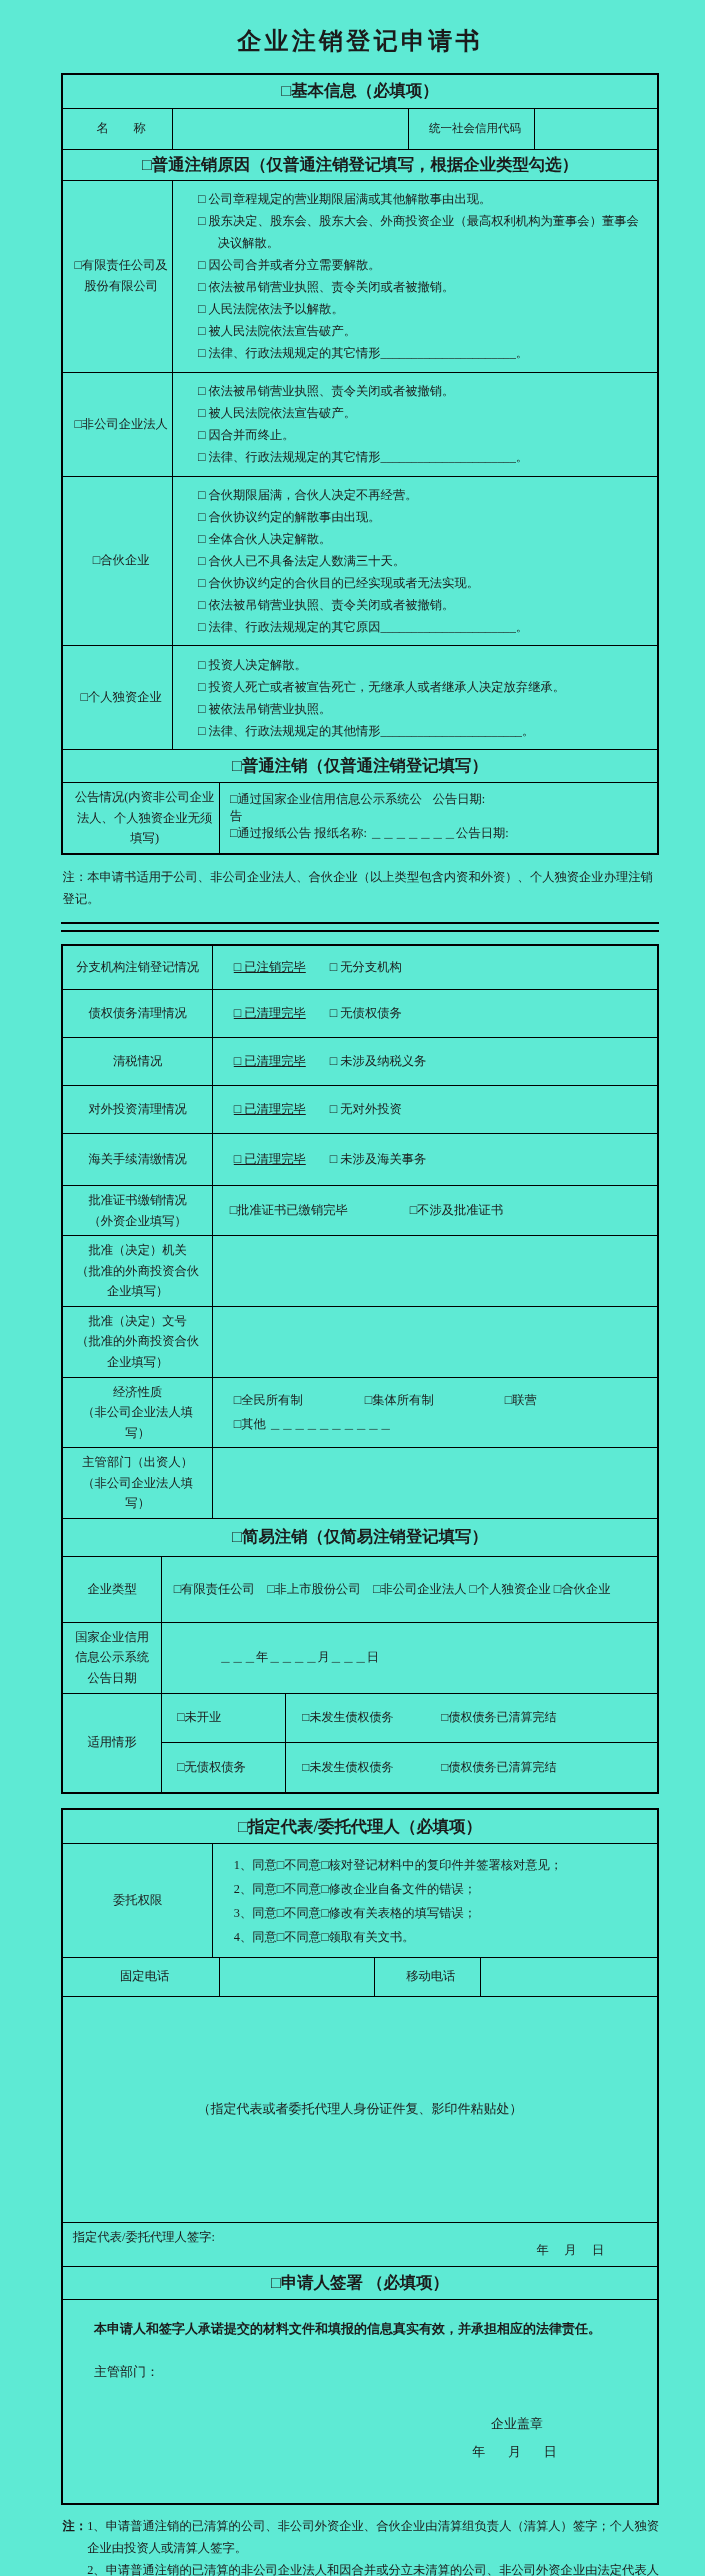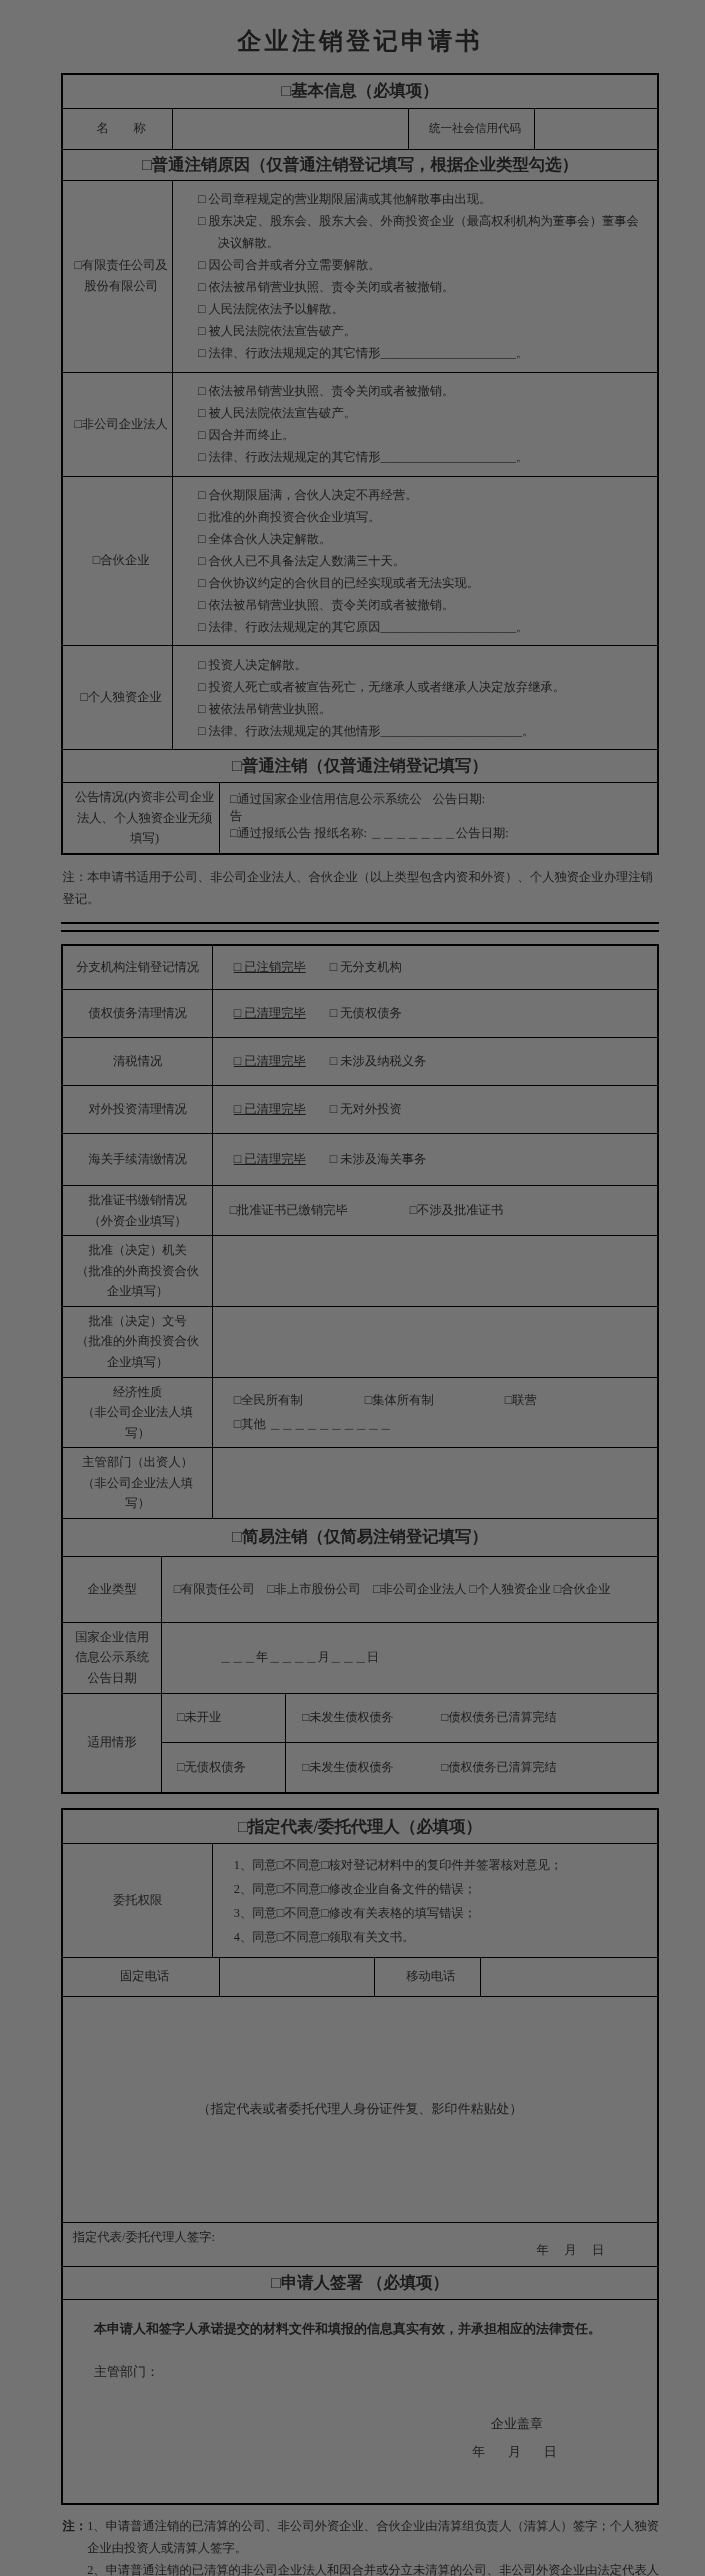--- a/index.html
+++ b/index.html
@@ -1,20 +1,20 @@
 <!DOCTYPE html>
 <html style="font-size:13px"><head>
 <meta charset="utf-8">
 <style>
   html,body{margin:0;padding:0;background:#fff;}
   .page{
     width:705px;height:2576px;box-sizing:border-box;
     padding:24.6px 46px 0 61px;
     font-family:"Liberation Serif","DejaVu Serif",serif;
-    color:#1b1b1b;background:#737373;overflow:hidden;
+    color:#1b1b1b;background:#5eead4;overflow:hidden;
   }
   .title{font-size:24px;font-weight:bold;text-align:center;margin:0 0 16.4px 0;letter-spacing:3.3px;}
   .tbl{border:2.5px solid #000;}
   .tbl + .tbl{margin-top:14.8px;}
   .row{display:flex;border-bottom:0.8px solid #000;align-items:stretch;box-sizing:border-box;}
   .row:last-child{border-bottom:none;}
   .hdr{justify-content:center;align-items:center;text-align:center;font-weight:bold;font-size:16.4px;border-bottom:1.6px solid #000;}
   .cell{border-right:0.8px solid #000;box-sizing:border-box;}
   .cell:last-child{border-right:none;}
   .vc{display:flex;align-items:center;justify-content:center;text-align:center;margin-left:7px;}
@@ -128,21 +128,21 @@
         <div class="gitem">□ 被人民法院依法宣告破产。</div>
         <div class="gitem">□ 因合并而终止。</div>
         <div class="gitem">□ 法律、行政法规规定的其它情形______________________。</div>
       </div>
     </div>
 
     <div class="row" style="min-height:157px">
       <div class="cell glabel vc">□合伙企业</div>
       <div class="cell gitems">
         <div class="gitem">□ 合伙期限届满，合伙人决定不再经营。</div>
-        <div class="gitem">□ 批准的外商投资合伙企业填写。</div>
+        <div class="gitem">□ 合伙协议约定的解散事由出现。</div>
         <div class="gitem">□ 全体合伙人决定解散。</div>
         <div class="gitem">□ 合伙人已不具备法定人数满三十天。</div>
         <div class="gitem">□ 合伙协议约定的合伙目的已经实现或者无法实现。</div>
         <div class="gitem">□ 依法被吊销营业执照、责令关闭或者被撤销。</div>
         <div class="gitem">□ 法律、行政法规规定的其它原因______________________。</div>
       </div>
     </div>
 
     <div class="row" style="min-height:95px">
       <div class="cell glabel vc">□个人独资企业</div>

